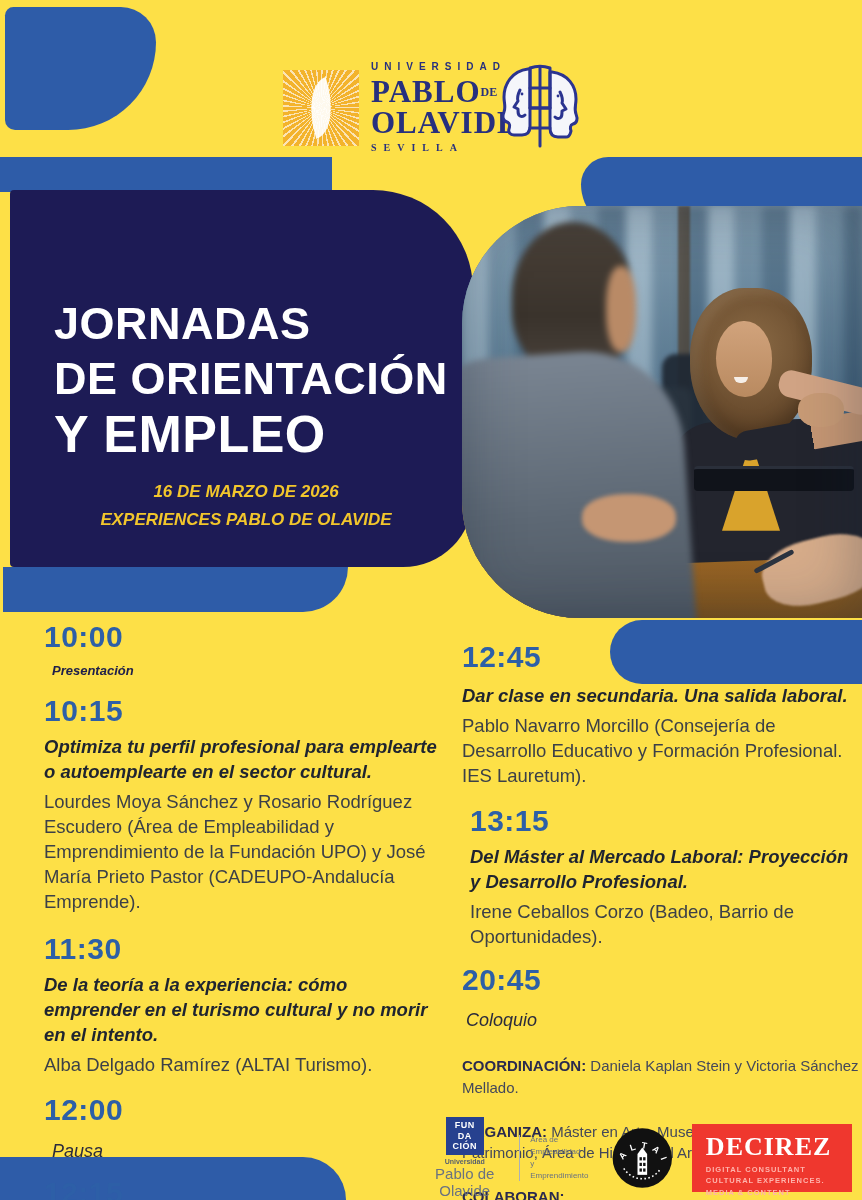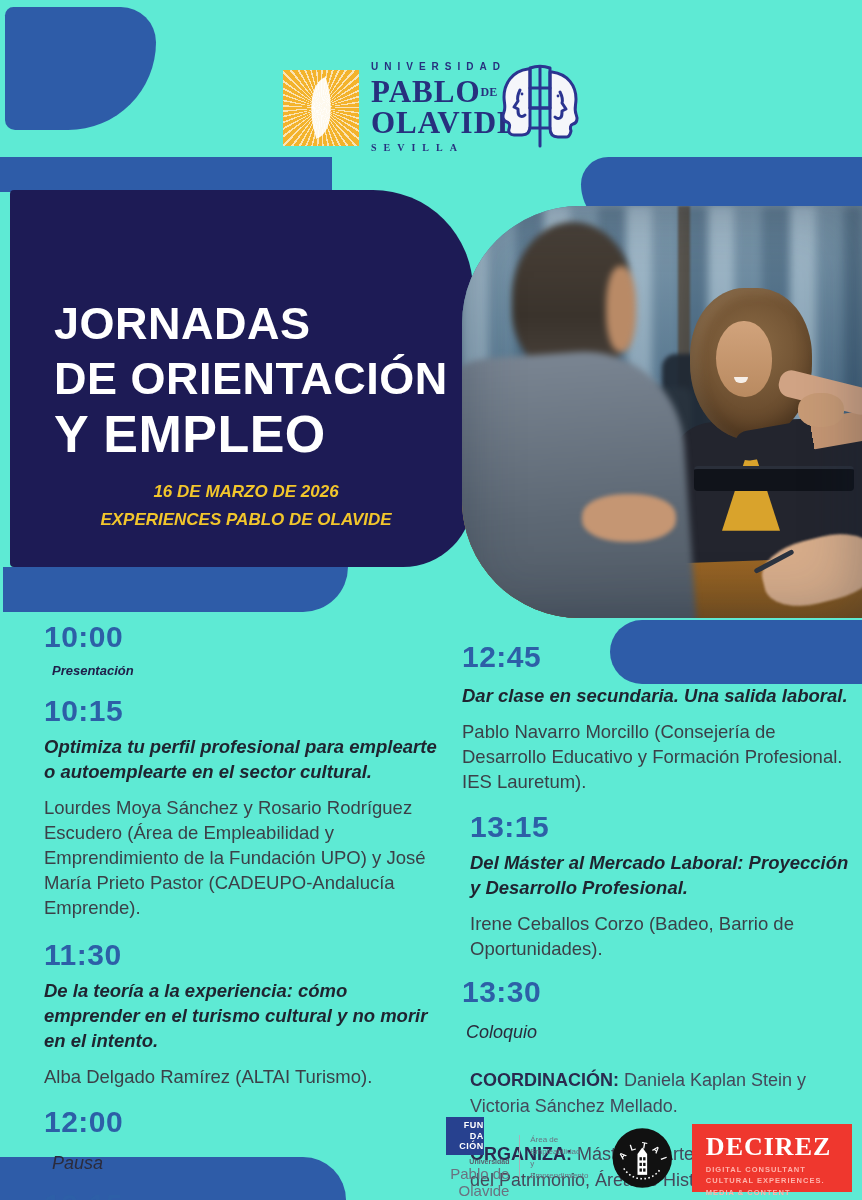--- a/index.html
+++ b/index.html
@@ -1,16 +1,16 @@
 <!DOCTYPE html>
 <html><head>
 <meta charset="utf-8">
 <style>
   html,body{margin:0;padding:0;background:#d8dade;}
-  .poster{position:relative;width:862px;height:1200px;background:#5eead4;overflow:hidden;
+  .poster{position:relative;width:862px;height:1200px;background:#fde047;overflow:hidden;
           font-family:"Liberation Sans",sans-serif;margin:0 auto;}
   .abs{position:absolute;}
 
   
   .blob-tl{left:5px;top:7px;width:151px;height:123px;background:#2e5ca8;border-radius:10px 42px 105px 12px;}
   .strip-left{left:0;top:157px;width:332px;height:35px;background:#2e5ca8;}
   .blob-tr{left:581px;top:157px;width:281px;height:74px;background:#2e5ca8;border-radius:38px 0 0 65px;}
   .strip-under{left:3px;top:567px;width:345px;height:45px;background:#2e5ca8;border-radius:0 0 48px 0;z-index:1;}
   .band-right{left:610px;top:620px;width:252px;height:64px;background:#2e5ca8;border-radius:58px 0 0 58px;}
   .band-bl{left:0;top:1157px;width:346px;height:43px;background:#2e5ca8;border-radius:0 48px 0 0;}
@@ -81,32 +81,32 @@
 
   
   .col{z-index:4;}
   .col-left{left:44px;top:620px;width:398px;}
   .col-right{left:462px;top:640px;width:398px;}
   .time{font-size:30px;font-weight:bold;color:#2d5fa7;letter-spacing:.5px;}
   .note{font-size:13px;font-style:italic;color:#20204a;margin:9px 0 0 8px;}
   .note-b{font-weight:bold;}
   .note-lg{font-size:18px;color:#2b2b3c;}
   .stitle{font-size:18.5px;font-weight:bold;font-style:italic;color:#1f2430;line-height:1.34;margin-top:7px;}
-  .sspeak{font-size:18.5px;color:#3c4048;line-height:1.36;margin-top:10px;}
+  .sspeak{font-size:18.5px;color:#3c4048;line-height:1.36;margin-top:4px;}
   .mt16{margin-top:16px;} .mt18{margin-top:18px;} .mt14{margin-top:14px;}
   .ind{margin-left:8px;}
 
   
-  .cred{font-size:18px;line-height:1.45;color:#44485a;margin-top:24px;margin-left:8px;}
+  .cred{font-size:15px;line-height:1.45;color:#44485a;margin-top:24px;}
   .cred b{color:#2a2a4e;}
 
   
   .partners{left:420px;top:1118px;width:432px;height:80px;display:flex;align-items:center;gap:18px;z-index:4;}
   .fund{display:flex;align-items:center;gap:10px;}
-  .fund-main{text-align:right;}
+  .fund-main{text-align:center;}
   .fund-box{width:38px;height:38px;background:#27418f;color:#fff;font-weight:bold;font-size:9px;line-height:1.15;
      display:flex;flex-direction:column;justify-content:center;letter-spacing:.5px;margin:0 auto;}
   .fund-sub1{font-size:7px;font-weight:bold;color:#58606e;margin-top:3px;}
   .fund-sub2{font-size:15px;color:#6a7280;}
   .fund-div{width:1px;height:46px;background:#aab0b8;}
   .fund-area{font-size:8px;color:#6a7280;line-height:1.5;}
   .altai{width:78px;height:78px;}
   .decirez{width:196px;height:68px;background:#ef372e;color:#fff;padding:10px 0 0 14px;box-sizing:border-box;}
   .dz-name{font-family:"Liberation Serif",serif;font-weight:bold;font-size:26px;letter-spacing:1px;line-height:1;}
   .dz-sub{font-size:7.5px;font-weight:bold;color:#ffb3ac;letter-spacing:1px;margin-top:4px;line-height:1.5;}
@@ -205,21 +205,21 @@
 
   <div class="abs col col-right">
     <div class="time">12:45</div>
     <div class="stitle" style="margin-top:10px;">Dar clase en secundaria. Una salida laboral.</div>
     <div class="sspeak">Pablo Navarro Morcillo (Consejería de Desarrollo Educativo y Formación Profesional. IES Lauretum).</div>
 
     <div class="time mt16 ind">13:15</div>
     <div class="stitle ind">Del Máster al Mercado Laboral: Proyección y Desarrollo Profesional.</div>
     <div class="sspeak ind">Irene Ceballos Corzo (Badeo, Barrio de Oportunidades).</div>
 
-    <div class="time mt14">13:30</div>
+    <div class="time mt14">20:45</div>
     <div class="note note-lg" style="margin-top:13px;margin-left:4px;">Coloquio</div>
 
     <div class="cred"><b>COORDINACIÓN:</b><span> Daniela Kaplan Stein y Victoria Sánchez Mellado.</span></div>
     <div class="cred" style="margin-top:22px;"><b>ORGANIZA:</b><span> Máster en Arte, Museos y Gestión del Patrimonio, Área de Historia del Arte.</span></div>
     <div class="cred" style="margin-top:22px;"><b>COLABORAN:</b></div>
   </div>
 
   <div class="abs partners">
     <div class="fund">
       <div class="fund-main">

